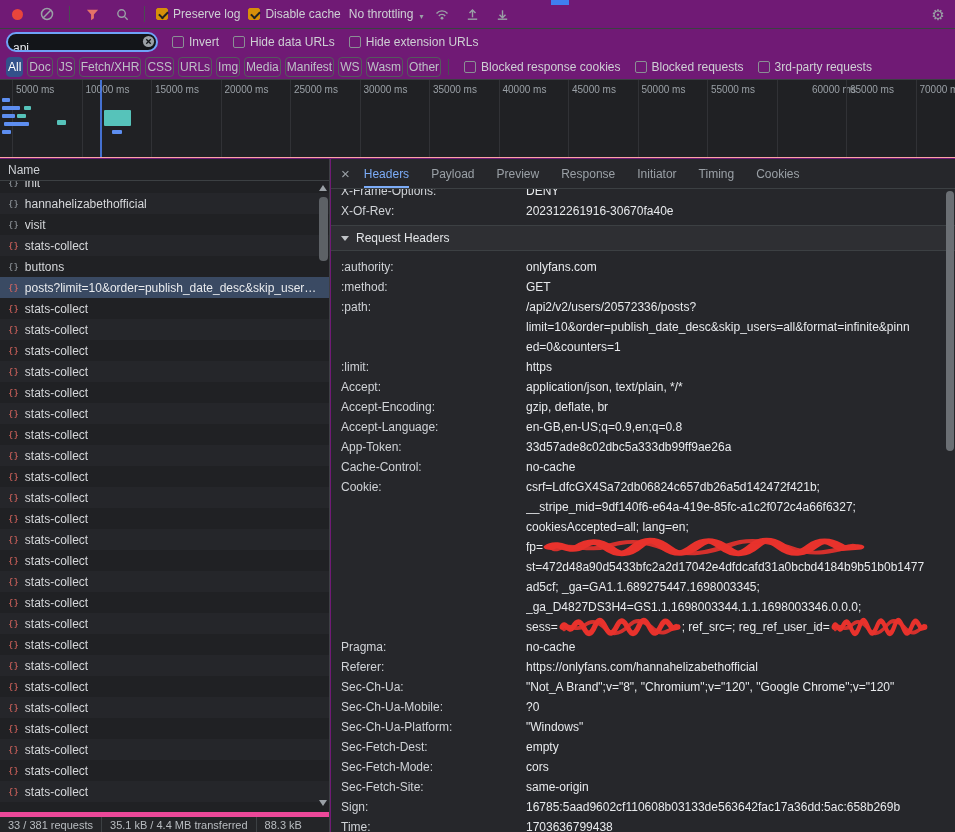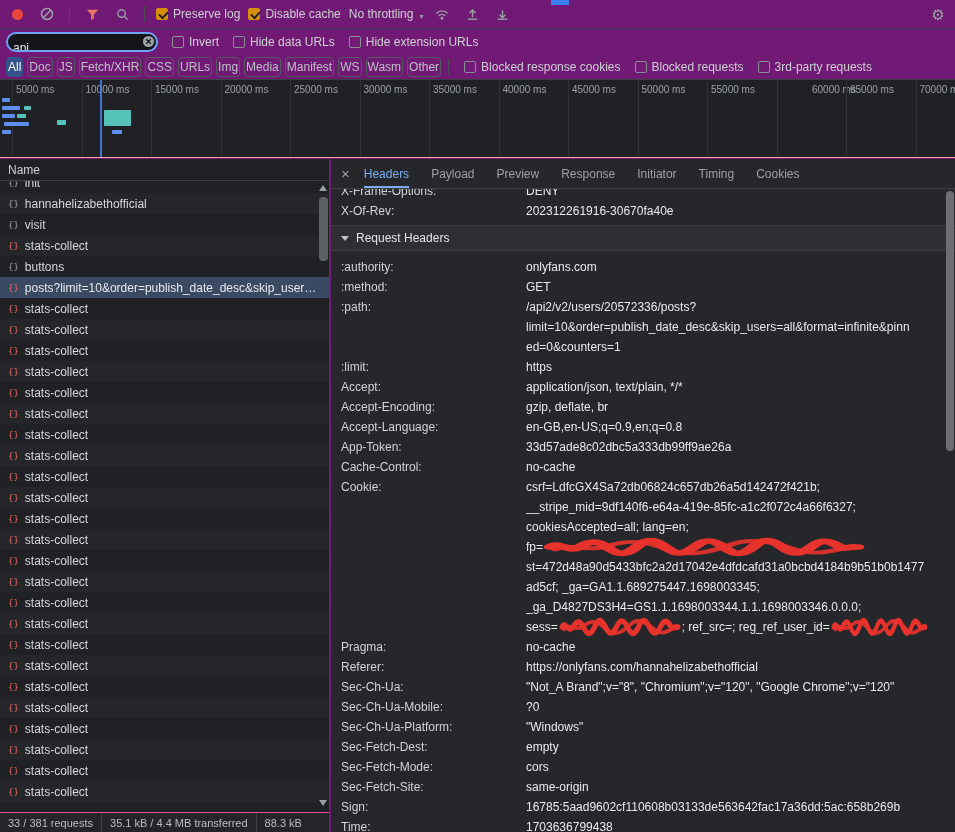--- a/index.html
+++ b/index.html
@@ -48,21 +48,21 @@
   .req-row{height:21px;display:flex;align-items:center;gap:6px;padding:0 12px 0 8px;white-space:nowrap;color:#d5d7da;cursor:default}
   .req-row:nth-child(even){background:#25262a}
   .req-row.selected{background:var(--selection,#3a4a63);color:#e8eaed}
   .req-row .lbl{overflow:hidden;flex:1}
   .fico{font-family:"DejaVu Sans Mono",monospace;font-size:9px;color:#9aa0a6;flex:none}
   .fico.err{color:var(--error,#e46962)}
   .lsb{position:absolute;right:1px;top:16px;width:9px;height:64px;background:#5d6166;border-radius:4px}
   .sb-arrow{position:absolute;right:2px;width:0;height:0;border-left:4px solid transparent;border-right:4px solid transparent}
   .sb-up{top:4px;border-bottom:6px solid #9aa0a6}
   .sb-down{bottom:6px;border-top:6px solid #9aa0a6}
-  .left-status{position:absolute;left:0;right:0;bottom:0;height:20px;display:flex;align-items:center;border-top:1px solid #ec4899;background:#242528;color:#b9bdc1;font-size:11px;white-space:nowrap;overflow:hidden}
+  .left-status{position:absolute;left:0;right:0;bottom:0;height:20px;display:flex;align-items:center;border-top:5px solid #ec4899;background:#242528;color:#b9bdc1;font-size:11px;white-space:nowrap;overflow:hidden}
   .left-status .stat{padding:0 8px;border-right:1px solid #3c4043;height:100%;display:flex;align-items:center;flex:none}
   .left-status .stat:last-child{border-right:none}
   
   .right-pane{position:absolute;left:331px;top:159px;right:0;bottom:0;overflow:hidden;background:#26272b}
   .tabbar{height:30px;display:flex;align-items:center;gap:0;padding:0 10px;border-bottom:1px solid #3c4043;background:#26272b}
   .close-x{color:#9aa0a6;font-size:15px;margin-right:14px;cursor:default}
   .dtabs{display:flex;align-items:center;gap:22px;height:100%}
   .dtab{height:100%;display:flex;align-items:center;color:#9aa0a6;border-bottom:2px solid transparent;padding-top:2px;white-space:nowrap;cursor:default}
   .dtab.active{color:var(--accent,#7cacf8);border-bottom-color:var(--accent,#7cacf8)}
   .detail-body{position:absolute;top:30px;left:0;right:0;bottom:0;overflow:hidden}

